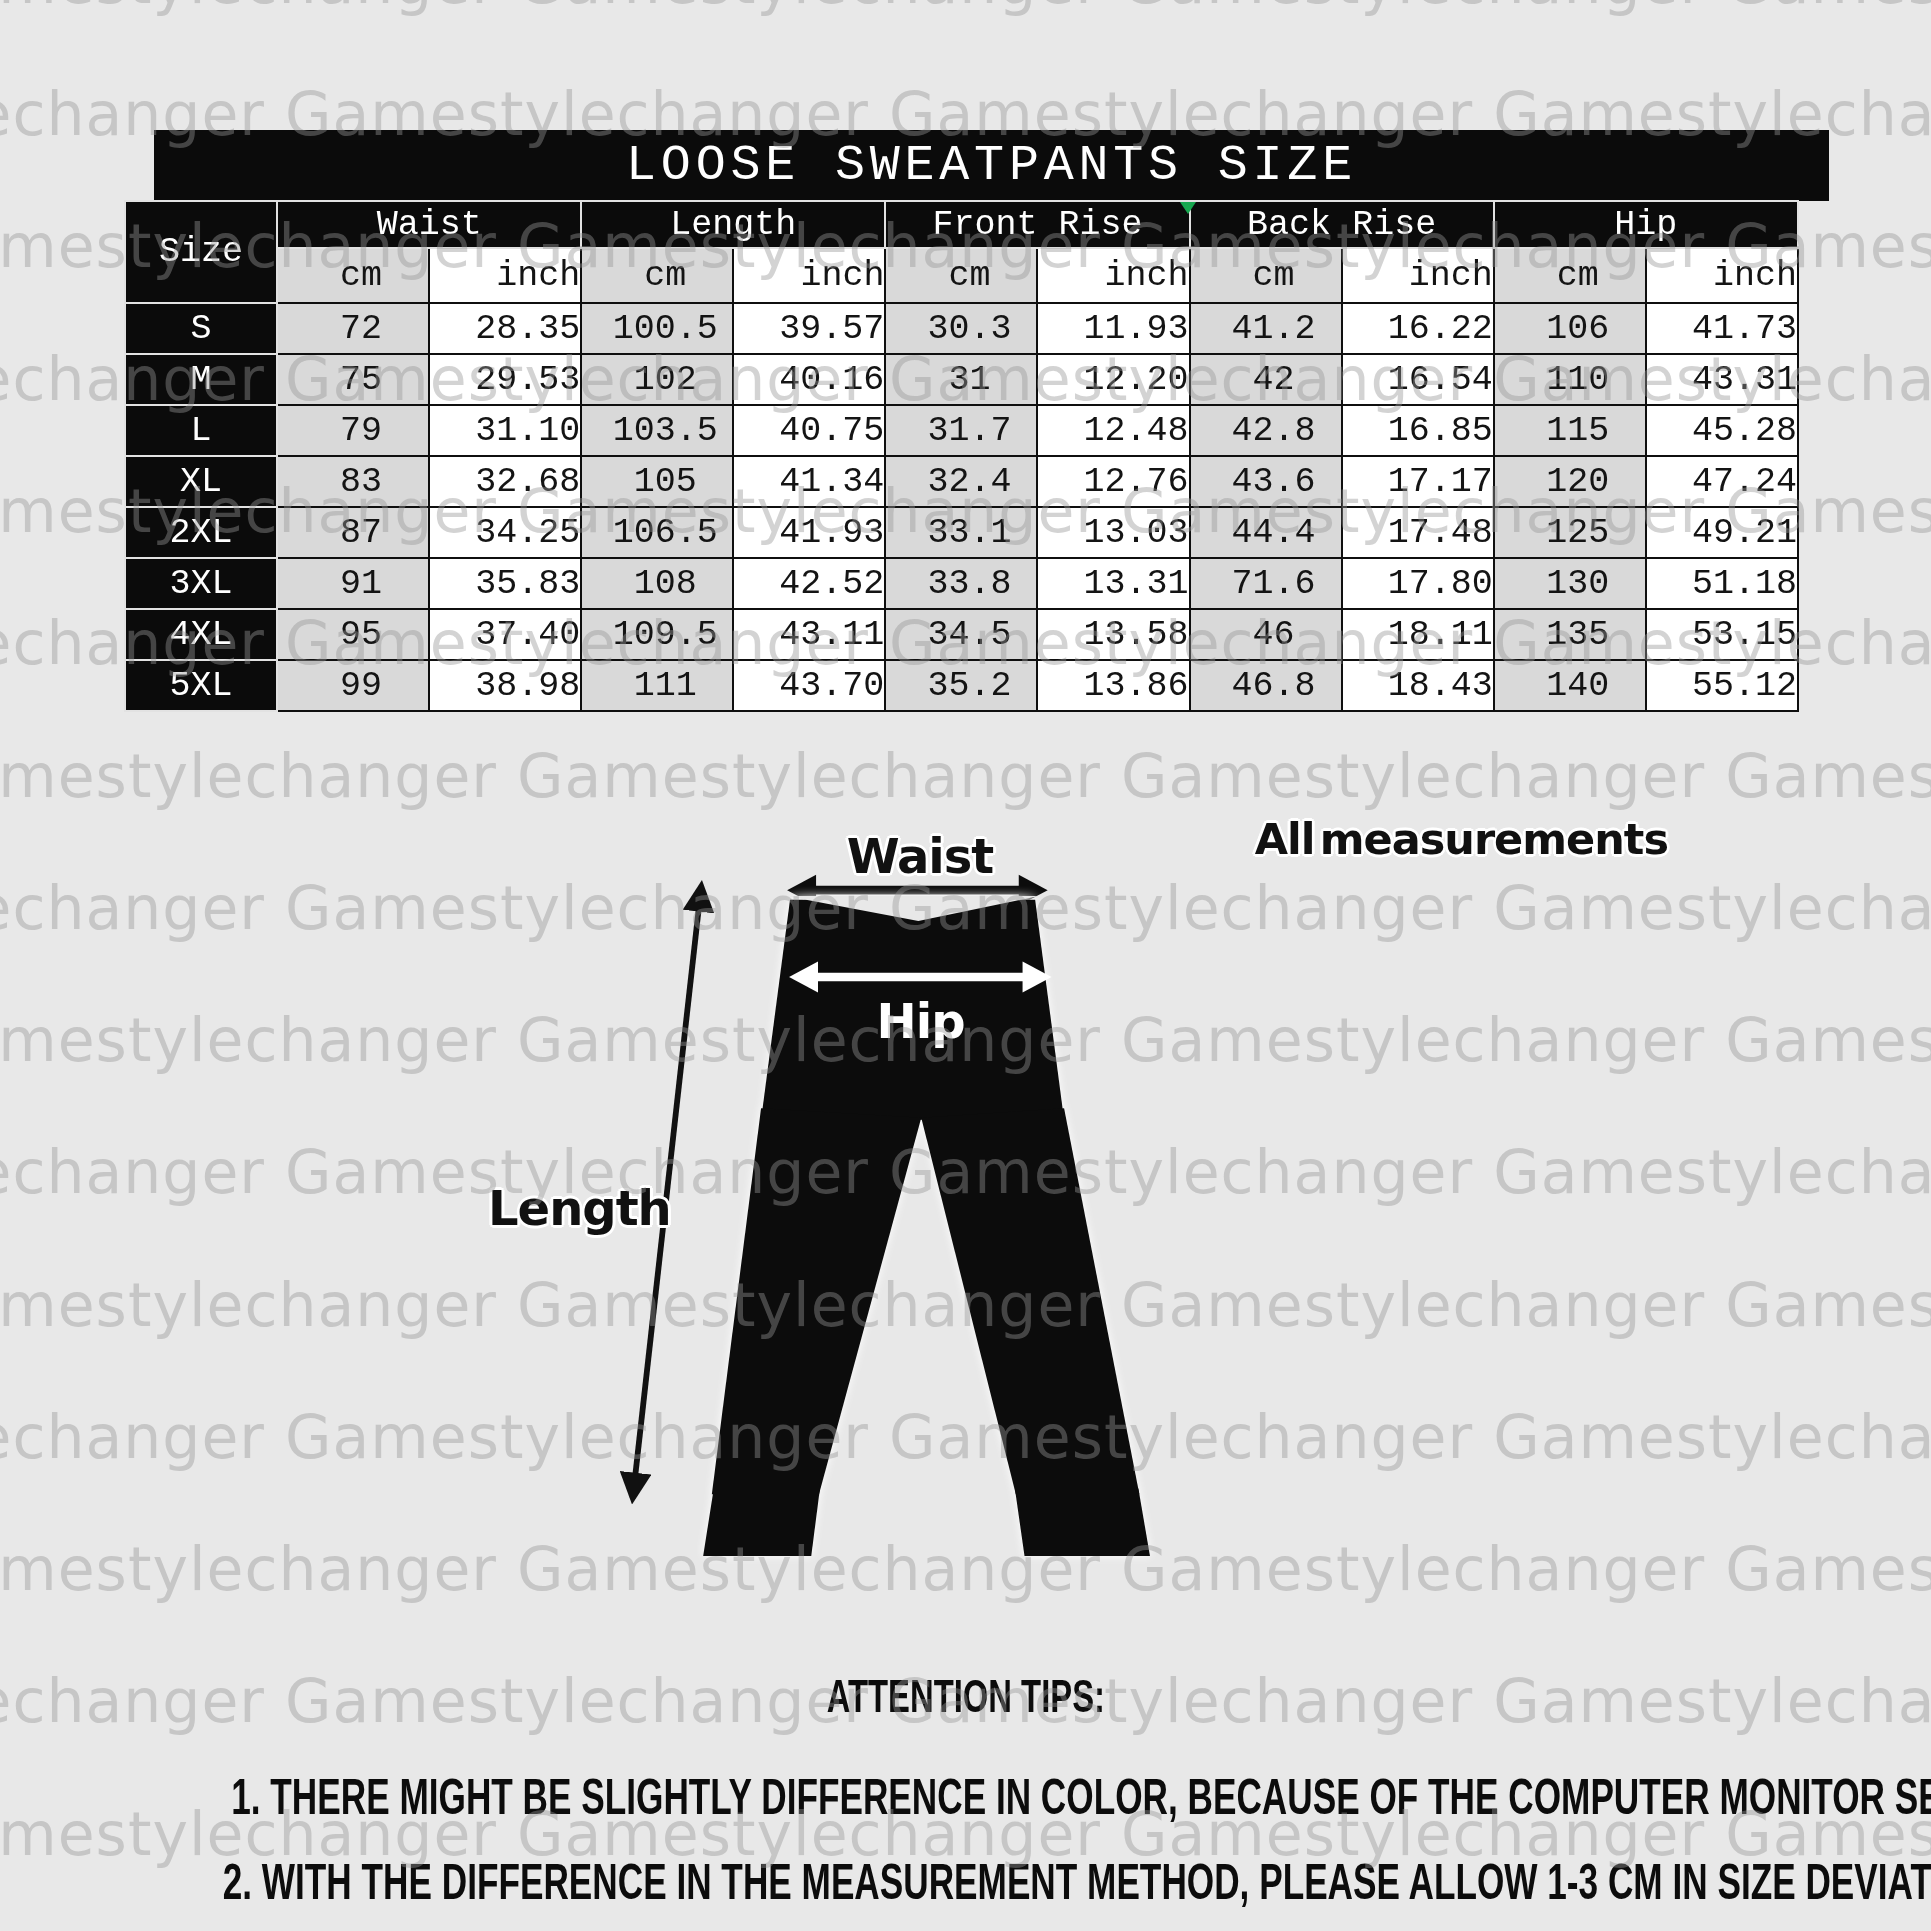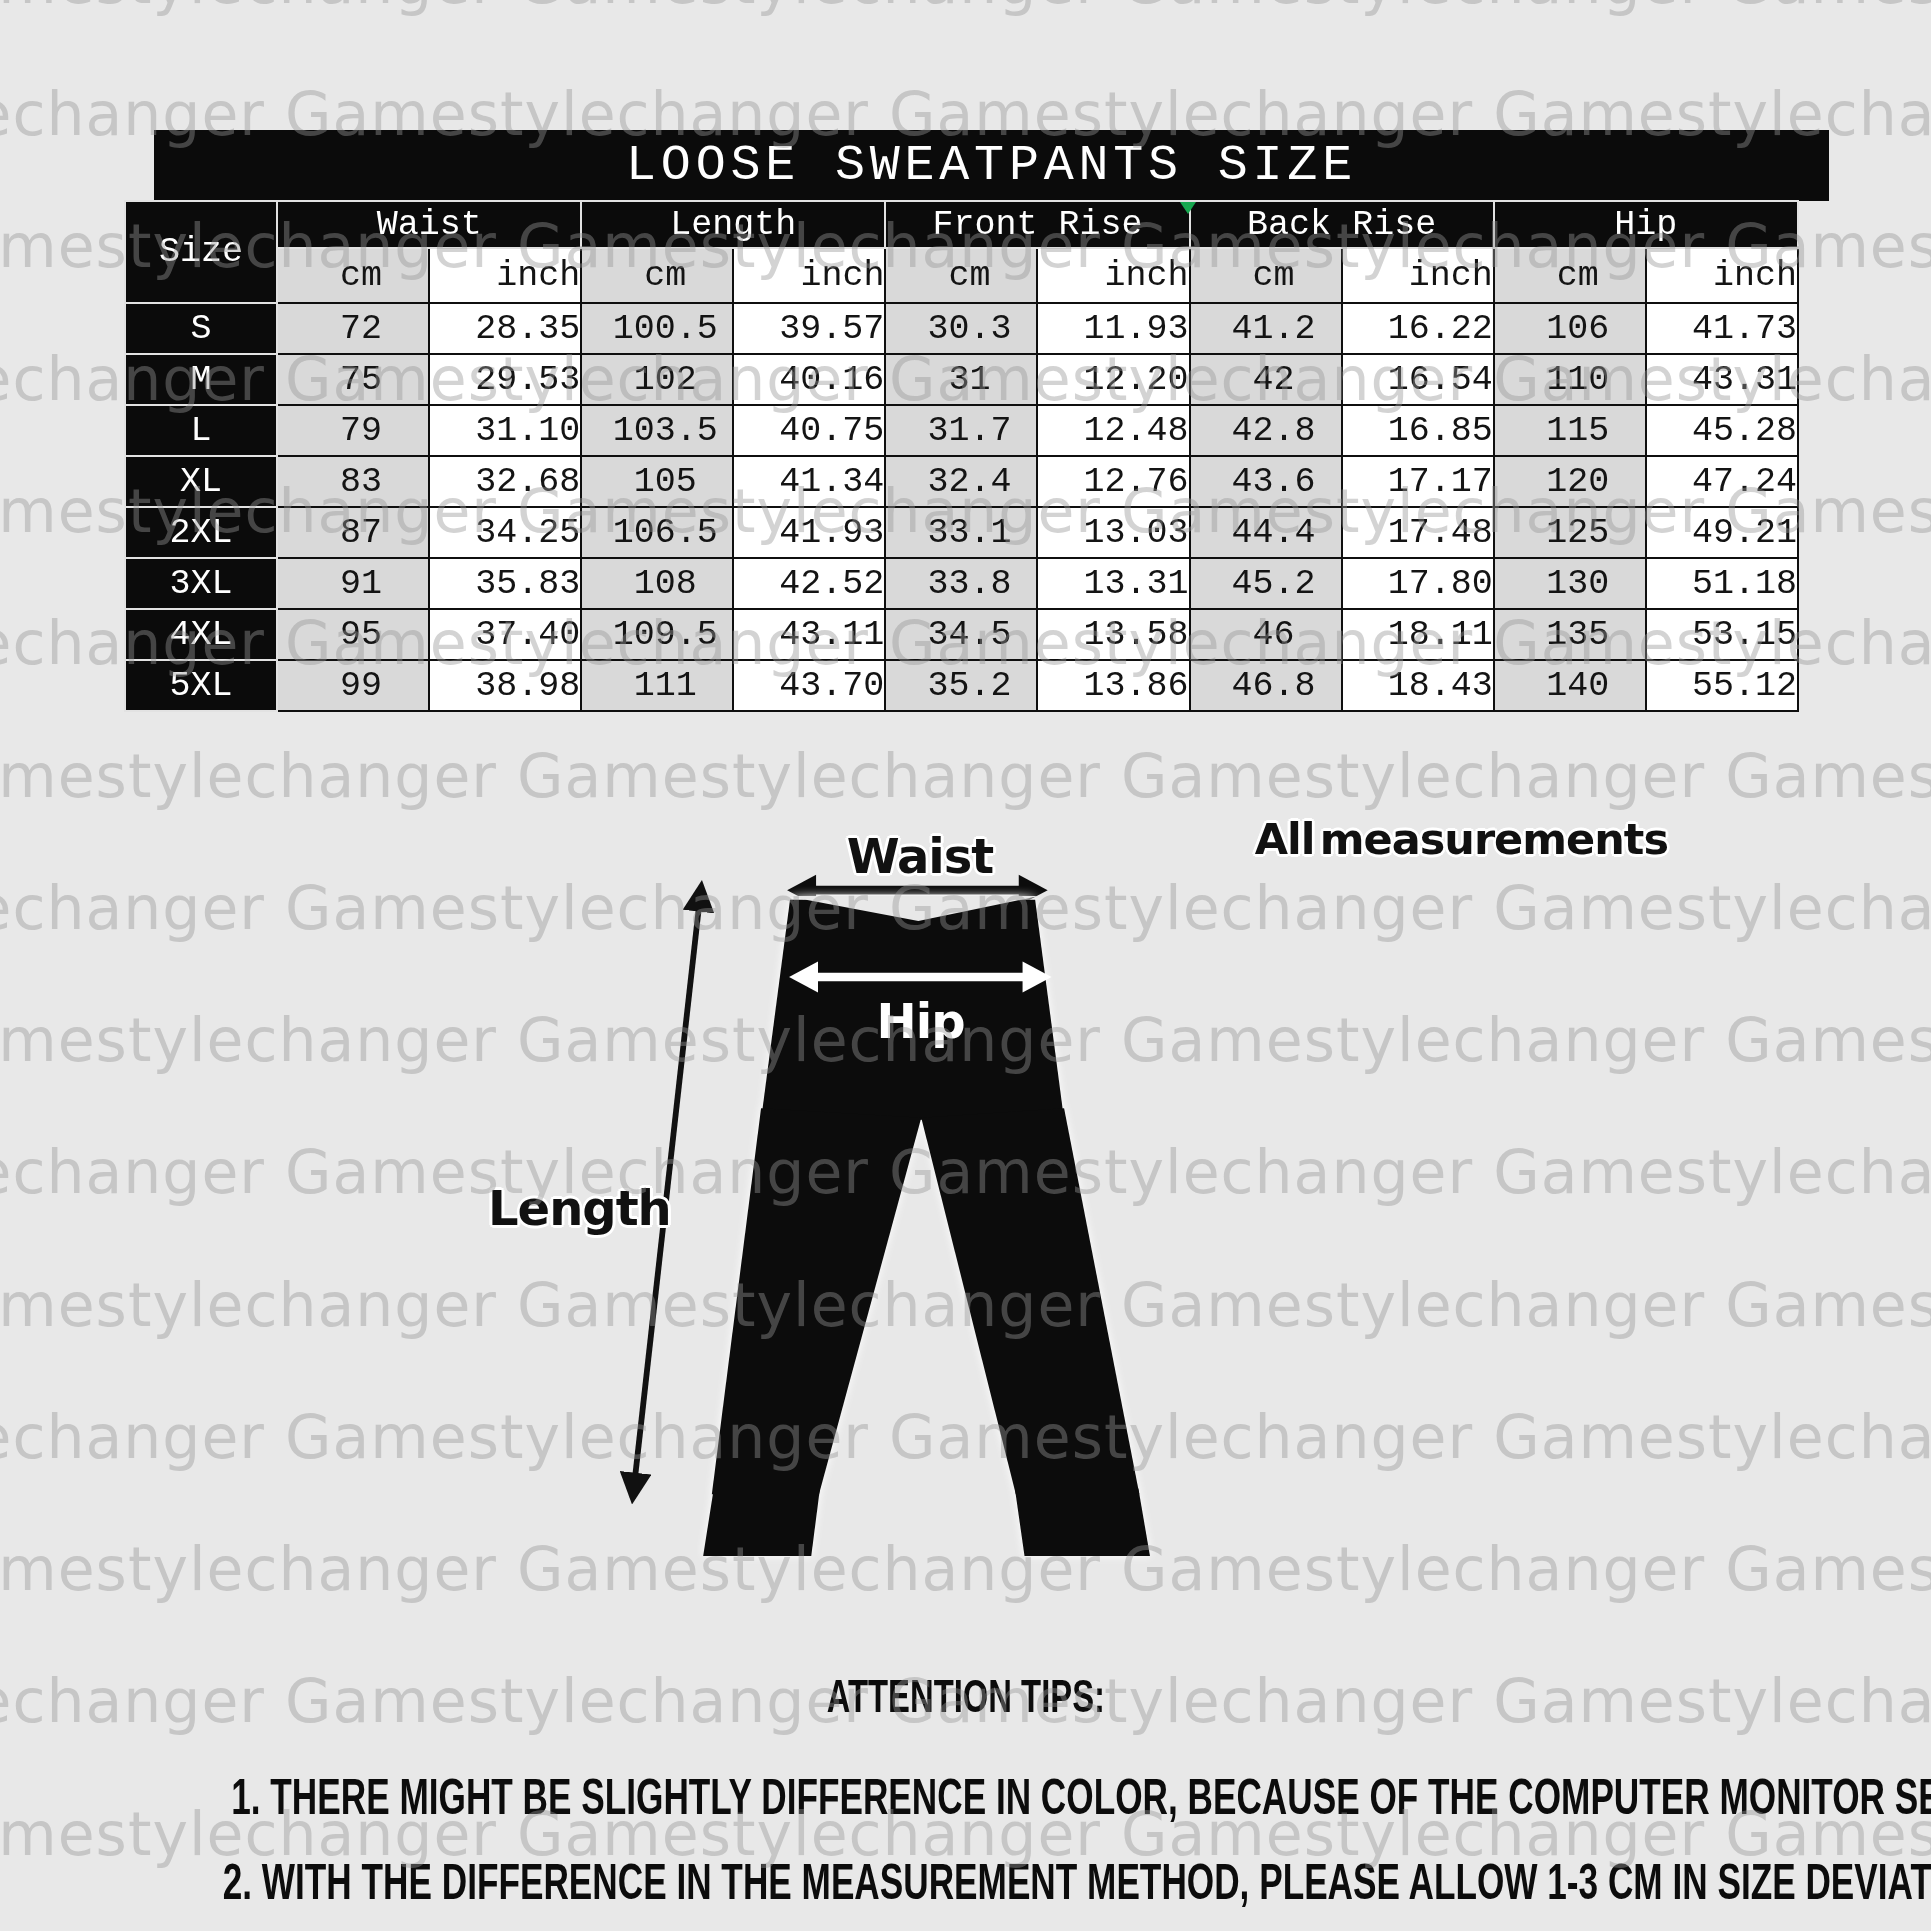--- a/index.html
+++ b/index.html
@@ -179,21 +179,21 @@
         <td class="inch-cell">49.21</td>
       </tr>
       <tr>
         <td class="blackcell">3XL</td>
         <td class="cm-cell">91</td>
         <td class="inch-cell">35.83</td>
         <td class="cm-cell">108</td>
         <td class="inch-cell">42.52</td>
         <td class="cm-cell">33.8</td>
         <td class="inch-cell">13.31</td>
-        <td class="cm-cell">45.2</td>
+        <td class="cm-cell">71.6</td>
         <td class="inch-cell">17.80</td>
         <td class="cm-cell">130</td>
         <td class="inch-cell">51.18</td>
       </tr>
       <tr>
         <td class="blackcell">4XL</td>
         <td class="cm-cell">95</td>
         <td class="inch-cell">37.40</td>
         <td class="cm-cell">109.5</td>
         <td class="inch-cell">43.11</td>

